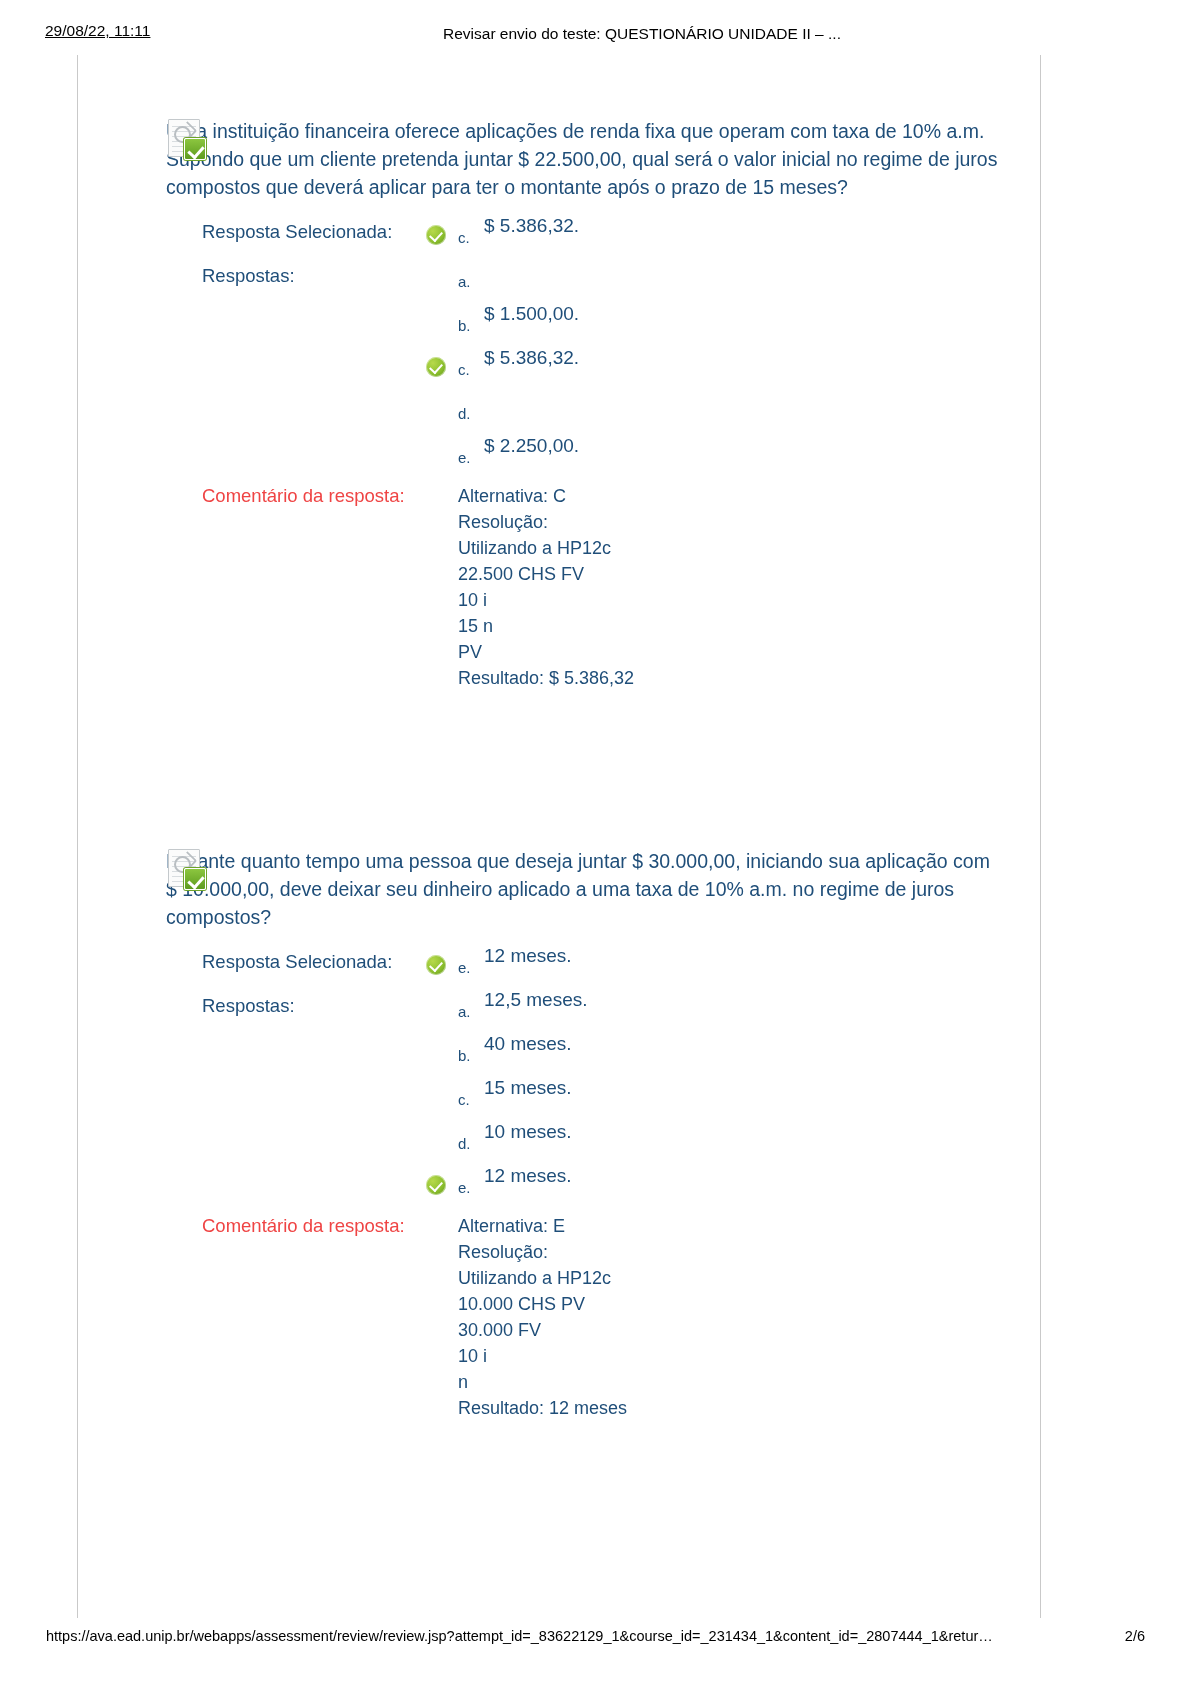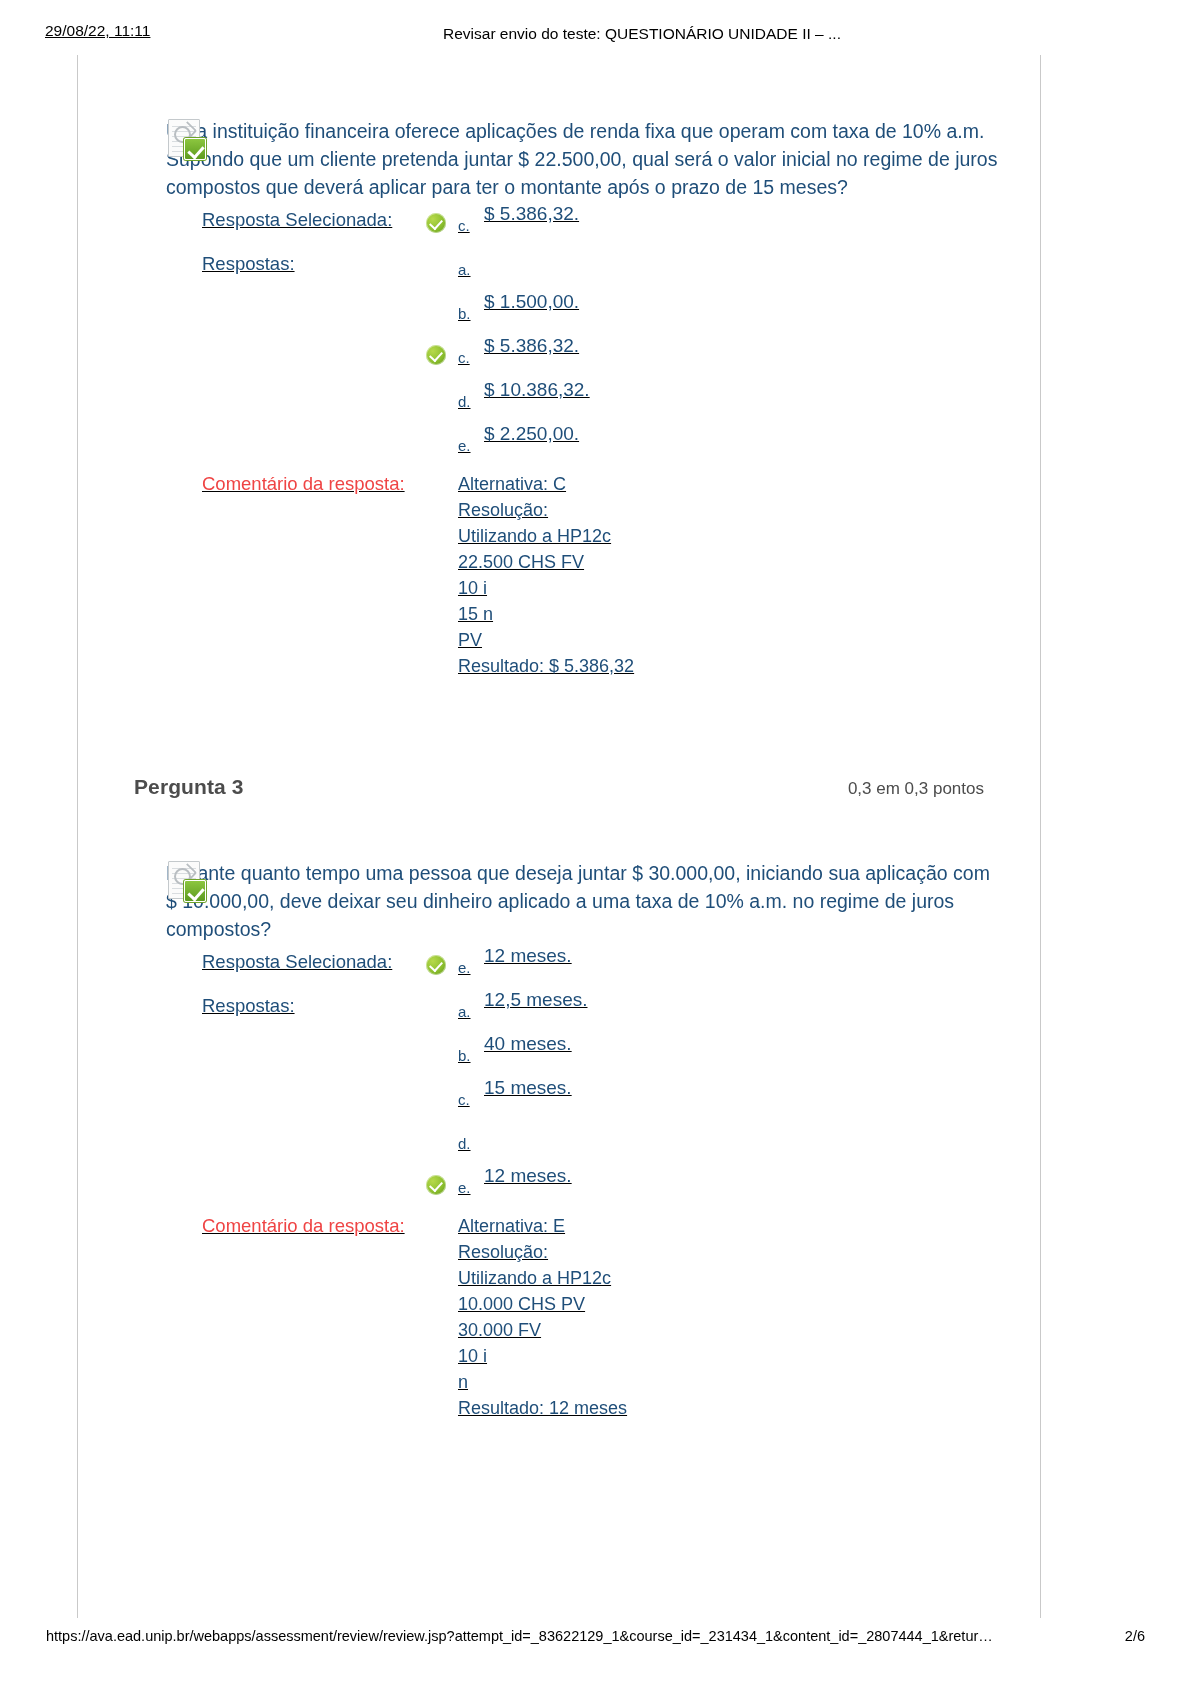--- a/index.html
+++ b/index.html
@@ -133,23 +133,22 @@
 
   .q-text {
     font-size: 19.5px;
     line-height: 28px;
     color: #1f4e79;
     padding-top: 2px;
   }
 
   
   .ans-table {
-    margin-top: 0;
+    margin-top: 12px;
     padding-left: 36px;
-    text-decoration: underline;
   }
   .ans-row {
     display: flex;
     align-items: flex-start;
     min-height: 44px;
   }
   .ans-label {
     flex: 0 0 224px;
     font-size: 18.5px;
     color: #1f4e79;
@@ -275,21 +274,20 @@
               <span class="tick"></span>
             </div>
           <div class="ans-letter">c.</div>
           <div class="ans-text">$ 5.386,32.</div>
         </div>
 
         <div class="ans-row">
           <div class="ans-label"></div>
           <div class="ans-mark"></div>
           <div class="ans-letter">d.</div>
-          <div class="ans-text">$ 10.386,32.</div>
         </div>
 
         <div class="ans-row">
           <div class="ans-label"></div>
           <div class="ans-mark"></div>
           <div class="ans-letter">e.</div>
           <div class="ans-text">$ 2.250,00.</div>
         </div>
 
         <div class="cmt-row">
@@ -305,24 +303,20 @@
         </div>
 
       </div>
     </div>
   </div>
 
   <div class="q-gap"></div>
 
   <div class="question">
 
-    <div class="q-head">
-      <div class="q-title">Pergunta 3</div>
-      <div class="q-points">0,3 em 0,3 pontos</div>
-    </div>
 
     <div style="height:58px"></div>
 
     <div class="q-body">
       <div class="doc-icon">
         <span class="sheet"></span>
         <span class="ring"></span>
         <span class="stroke"></span>
         <span class="badge"></span>
       </div>
@@ -357,20 +351,21 @@
           <div class="ans-label"></div>
           <div class="ans-mark"></div>
           <div class="ans-letter">c.</div>
           <div class="ans-text">15 meses.</div>
         </div>
 
         <div class="ans-row">
           <div class="ans-label"></div>
           <div class="ans-mark"></div>
           <div class="ans-letter">d.</div>
+          <div class="ans-text">10 meses.</div>
         </div>
 
         <div class="ans-row">
           <div class="ans-label"></div>
           <div class="ans-mark">
               <span class="tick"></span>
             </div>
           <div class="ans-letter">e.</div>
           <div class="ans-text">12 meses.</div>
         </div>

